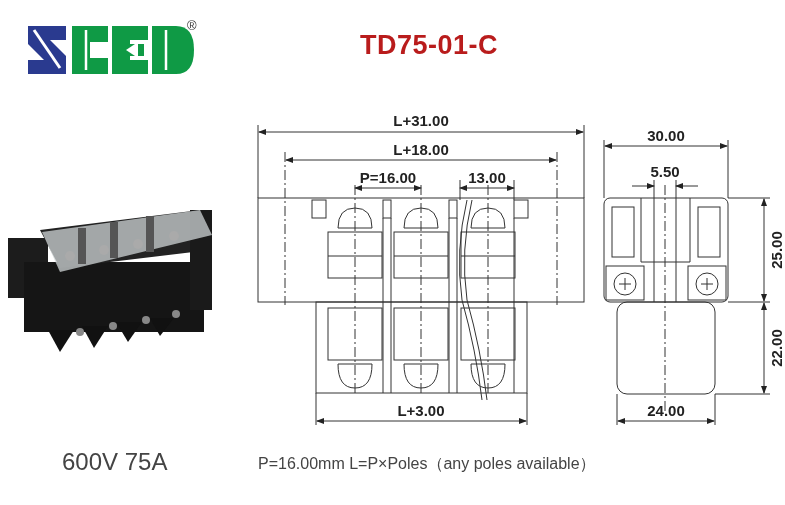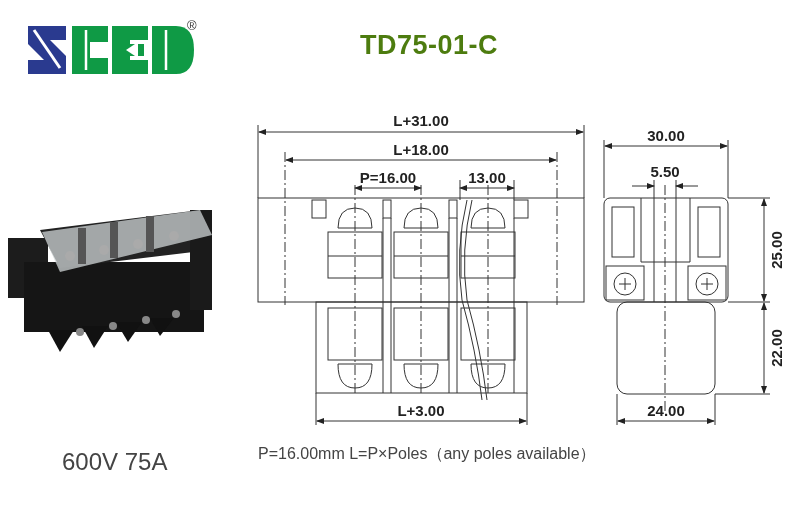--- a/index.html
+++ b/index.html
@@ -1,22 +1,22 @@
 <!DOCTYPE html>
 <html><head>
 <meta charset="utf-8">
 <style>
   html,body{margin:0;padding:0;background:#fff;}
   body{width:785px;height:505px;position:relative;overflow:hidden;font-family:"Liberation Sans",sans-serif;}
   .abs{position:absolute;}
   .logo{left:26px;top:22px;width:170px;height:56px;}
   .logo-reg{left:187px;top:18px;font-size:13px;color:#333;}
-  .title{left:360px;top:30px;font-size:27px;font-weight:bold;color:#4d7c0f;letter-spacing:0.5px;text-align:center;}
+  .title{left:360px;top:30px;font-size:27px;font-weight:bold;color:#b91c1c;letter-spacing:0.5px;text-align:center;}
   .rating{left:62px;top:448px;font-size:24px;color:#444;}
-  .note{left:258px;top:444px;font-size:16px;color:#444;}
+  .note{left:258px;top:454px;font-size:16px;color:#444;}
   svg.draw{left:0;top:0;}
   .dim{font-family:"Liberation Sans",sans-serif;font-weight:bold;font-size:15px;fill:#222;}
 </style>
 </head>
 <body>
 
 <svg class="abs logo" viewBox="0 0 170 56" width="170" height="56">
 
   <path d="M2 4 H40 V18 H24 L40 34 V52 H2 V38 H18 L2 22 Z" fill="#2a3a8f"></path>
   <path d="M8 8 L34 46" stroke="#fff" stroke-width="3"></path>

